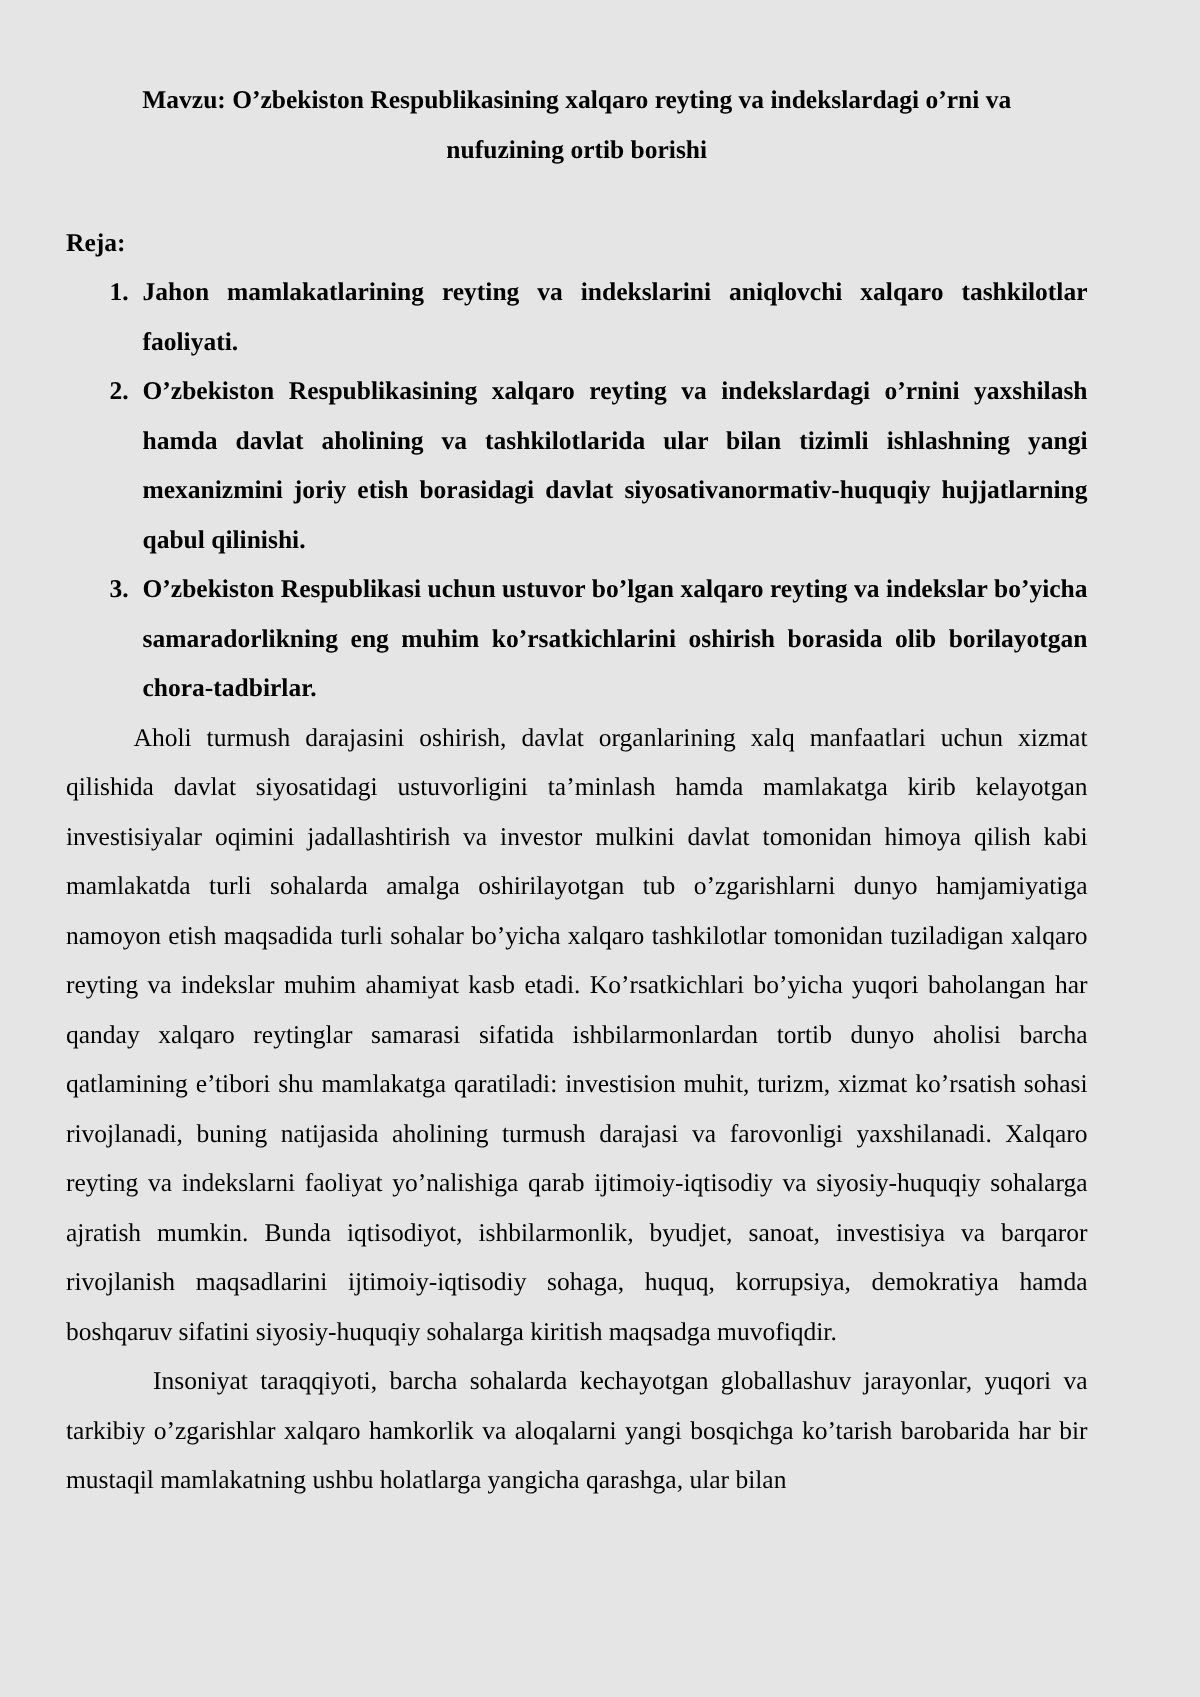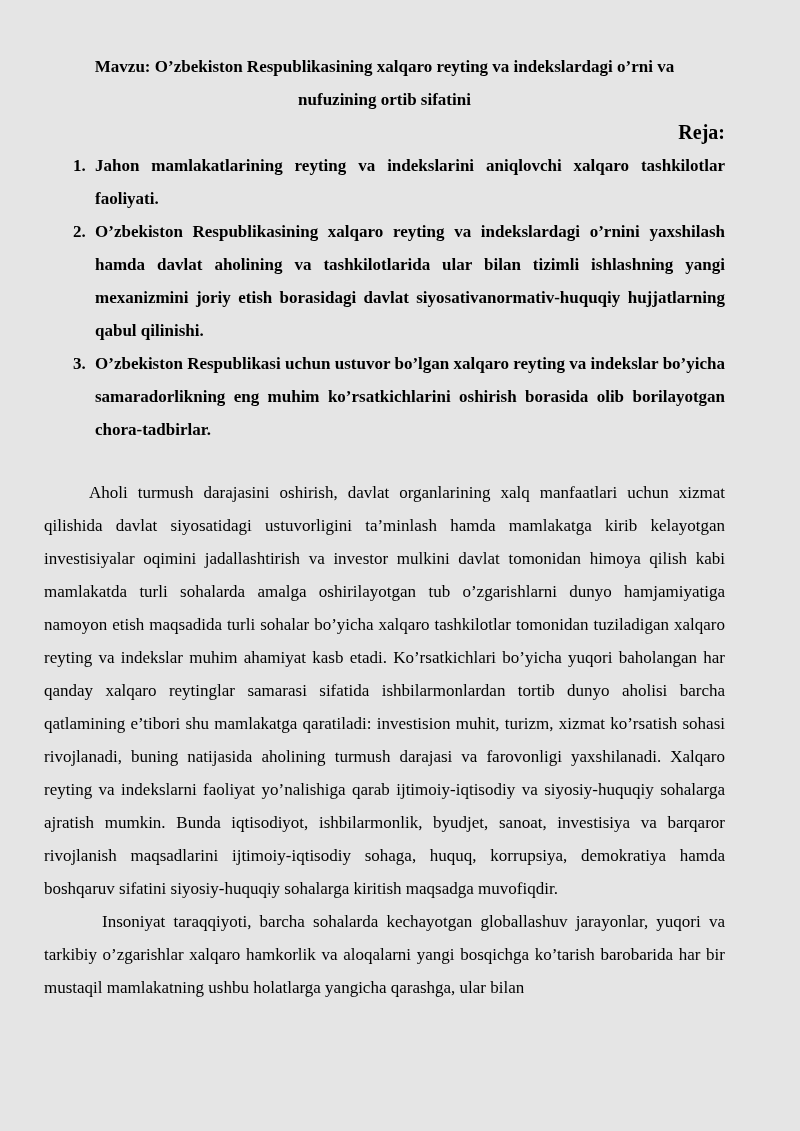--- a/index.html
+++ b/index.html
@@ -22,64 +22,64 @@
     top: 50px;
     width: 681px;
   }
   .doc-title {
     font-size: 17px;
     line-height: 33px;
     font-weight: bold;
     text-align: center;
   }
   .plan-heading {
-    font-size: 20px;
+    margin-top: 29px;
+    font-size: 17px;
     line-height: 33px;
     font-weight: bold;
-    text-align: right;
+    text-align: left;
   }
   .plan-list {
     margin: 0;
     padding: 0;
     list-style: none;
   }
   .plan-item {
     position: relative;
     padding-left: 51px;
     font-size: 17px;
     line-height: 33px;
     font-weight: bold;
     text-align: justify;
   }
   .plan-item .num {
     position: absolute;
     left: 29px;
     top: 0;
   }
   .body-text {
-    margin-top: 30px;
   }
   .body-text p {
     margin: 0;
     font-size: 17px;
     line-height: 33px;
     text-align: justify;
   }
   .body-text p.para-0 { text-indent: 45px; }
   .body-text p.para-1 { text-indent: 58px; }
 </style>
 </head>
 <body>
 
 <div class="page">
   <div class="content">
 
     <div class="doc-title">
       <div>Mavzu: O’zbekiston Respublikasining xalqaro reyting va  indekslardagi o’rni va</div>
-      <div>nufuzining ortib sifatini</div>
+      <div>nufuzining ortib borishi</div>
     </div>
 
     <div class="plan-heading">Reja:</div>
 
     <div class="plan-list">
       <div class="plan-item">
         <span class="num">1.</span>
         <span>Jahon mamlakatlarining reyting va indekslarini aniqlovchi xalqaro tashkilotlar faoliyati.</span>
       </div>
       <div class="plan-item">

